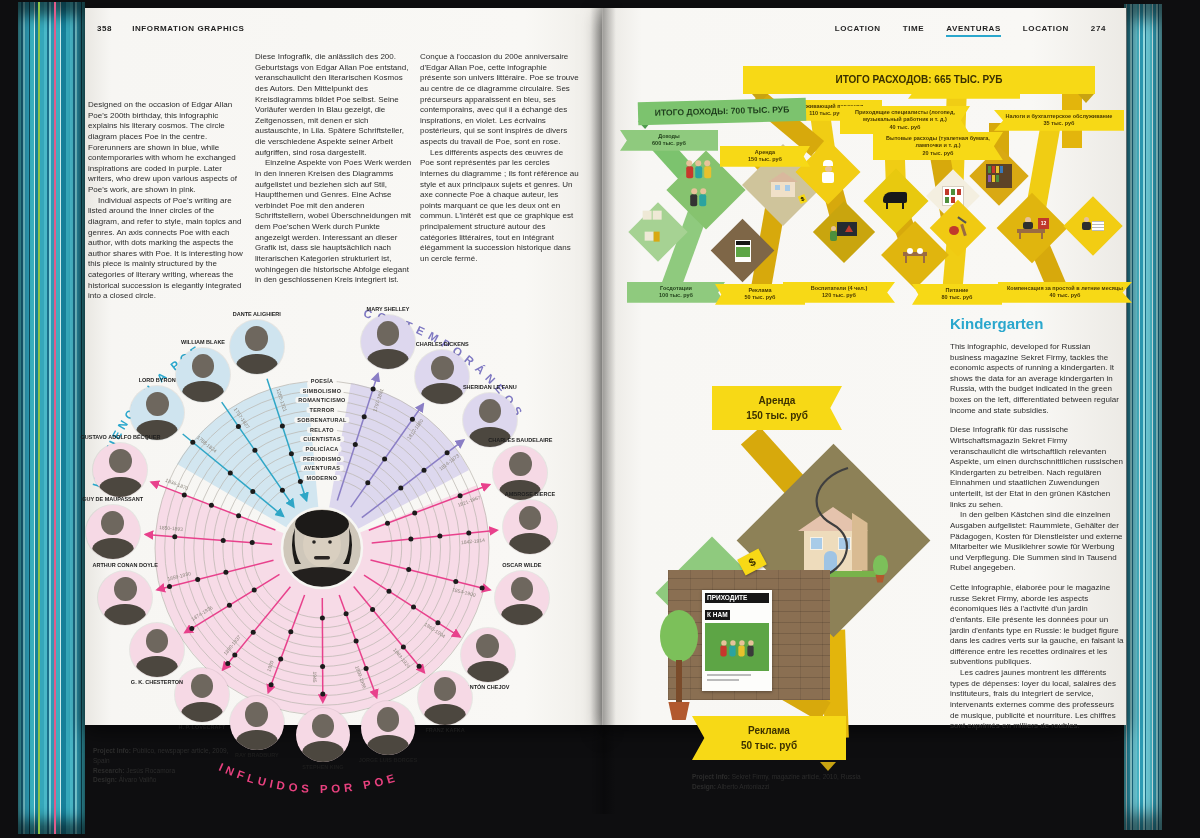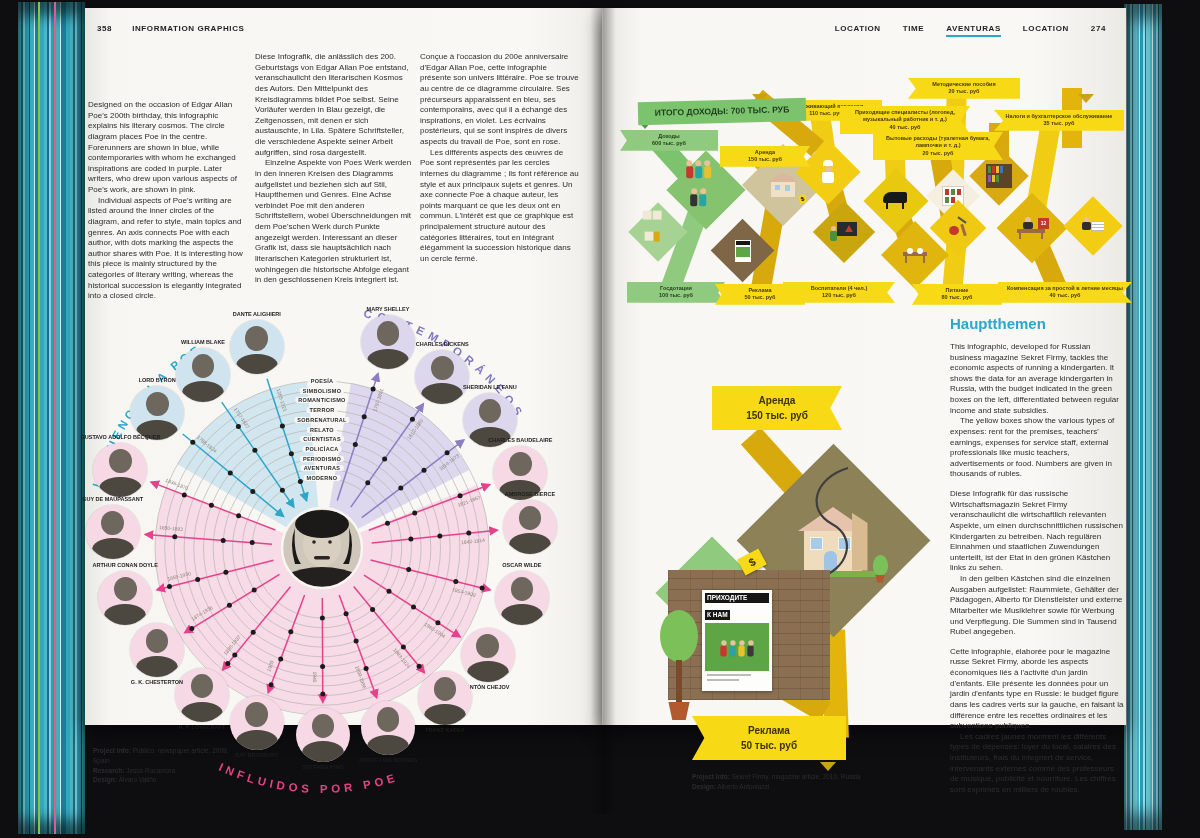--- a/index.html
+++ b/index.html
@@ -586,20 +586,21 @@
           <div style="position:relative;width:22px;height:18px">
             <i style="position:absolute;left:2px;top:0;width:5px;height:5px;border-radius:50%;background:#e7c29a"></i>
             <i style="position:absolute;left:0;top:5px;width:9px;height:8px;background:#2e2e2e;border-radius:2px"></i>
             <i style="position:absolute;left:10px;top:4px;width:12px;height:10px;background:#ffffff;
                background-image:repeating-linear-gradient(0deg,#bbbbbb 0 1px,transparent 1px 3px)"></i>
           </div>
         </div>
       </div>
 
       <div class="banner banner-inc">ИТОГО ДОХОДЫ: 700 ТЫС. РУБ</div>
+      <div class="banner banner-exp">ИТОГО РАСХОДОВ: 665 ТЫС. РУБ</div>
       <span class="fold" style="left:36px;top:113px;border-width:8px 7px 0 7px;border-color:#4f9a4e transparent transparent transparent;transform:rotate(-2deg)"></span>
       <span class="fold" style="left:150px;top:86px;border-width:9px 8px 0 8px;border-color:#c8a312 transparent transparent transparent"></span>
       <span class="fold" style="left:476px;top:86px;border-width:9px 8px 0 8px;border-color:#c8a312 transparent transparent transparent"></span>
 
       <div class="flag green nl" style="left:18px;top:122px;width:86px">
         <span class="fl">Доходы</span>
         <span class="fv">600 тыс. руб</span>
         </div>
       <div class="flag nr" style="left:118px;top:138px;width:78px">
         <span class="fl">Аренда</span>
@@ -641,25 +642,24 @@
         <span class="fl">Питание</span>
         <span class="fv">80 тыс. руб</span>
         </div>
       <div class="flag nr" style="left:396px;top:274px;width:122px">
         <span class="fl">Компенсация за простой в летние месяцы</span>
         <span class="fv">40 тыс. руб</span>
         </div>
     </div>
 
     <div class="kgtext">
-      <h2>Hauptthemen</h2>
+      <h2>Kindergarten</h2>
       <p>This infographic, developed for Russian business magazine Sekret Firmy, tackles the economic aspects of running a kindergarten. It shows the data for an average kindergarten in Russia, with the budget indicated in the green boxes on the left, differentiated between regular income and state subsidies.</p>
-      <p class="ind">The yellow boxes show the various types of expenses: rent for the premises, teachers' earnings, expenses for service staff, external professionals like music teachers, advertisements or food. Numbers are given in thousands of rubles.</p>
       <p class="gap">Diese Infografik für das russische Wirtschaftsmagazin Sekret Firmy veranschaulicht die wirtschaftlich relevanten Aspekte, um einen durchschnittlichen russischen Kindergarten zu betreiben. Nach regulären Einnahmen und staatlichen Zuwendungen unterteilt, ist der Etat in den grünen Kästchen links zu sehen.</p>
-      <p class="ind">In den gelben Kästchen sind die einzelnen Ausgaben aufgelistet: Raummiete, Gehälter der Pädagogen, Alberto für Dienstleister und externe Mitarbeiter wie Musiklehrer sowie für Werbung und Verpflegung. Die Summen sind in Tausend Rubel angegeben.</p>
+      <p class="ind">In den gelben Kästchen sind die einzelnen Ausgaben aufgelistet: Raummiete, Gehälter der Pädagogen, Kosten für Dienstleister und externe Mitarbeiter wie Musiklehrer sowie für Werbung und Verpflegung. Die Summen sind in Tausend Rubel angegeben.</p>
       <p class="gap">Cette infographie, élaborée pour le magazine russe Sekret Firmy, aborde les aspects économiques liés à l'activité d'un jardin d'enfants. Elle présente les données pour un jardin d'enfants type en Russie: le budget figure dans les cadres verts sur la gauche, en faisant la différence entre les recettes ordinaires et les subventions publiques.</p>
       <p class="ind">Les cadres jaunes montrent les différents types de dépenses: loyer du local, salaires des instituteurs, frais du integriert de service, intervenants externes comme des professeurs de musique, publicité et nourriture. Les chiffres sont exprimés en milliers de roubles.</p>
     </div>
 
     <div class="rib" style="left:132px;top:452px;width:100px;background:#d7a90c;transform:rotate(48deg);height:26px"></div>
     <div class="rib" style="left:179px;top:664px;width:108px;background:#e3b50c;transform:rotate(88deg);height:24px"></div>
     <div class="rib" style="left:167px;top:678px;width:60px;background:#d7a90c;transform:rotate(30deg);height:22px"></div>
 
     <div class="dia" style="left:70px;top:545px;width:80px;height:80px;background:#8fca7e;z-index:2"></div>
     <div class="dia" style="left:163px;top:464px;width:137px;height:137px;background:#8d8157;z-index:2">

